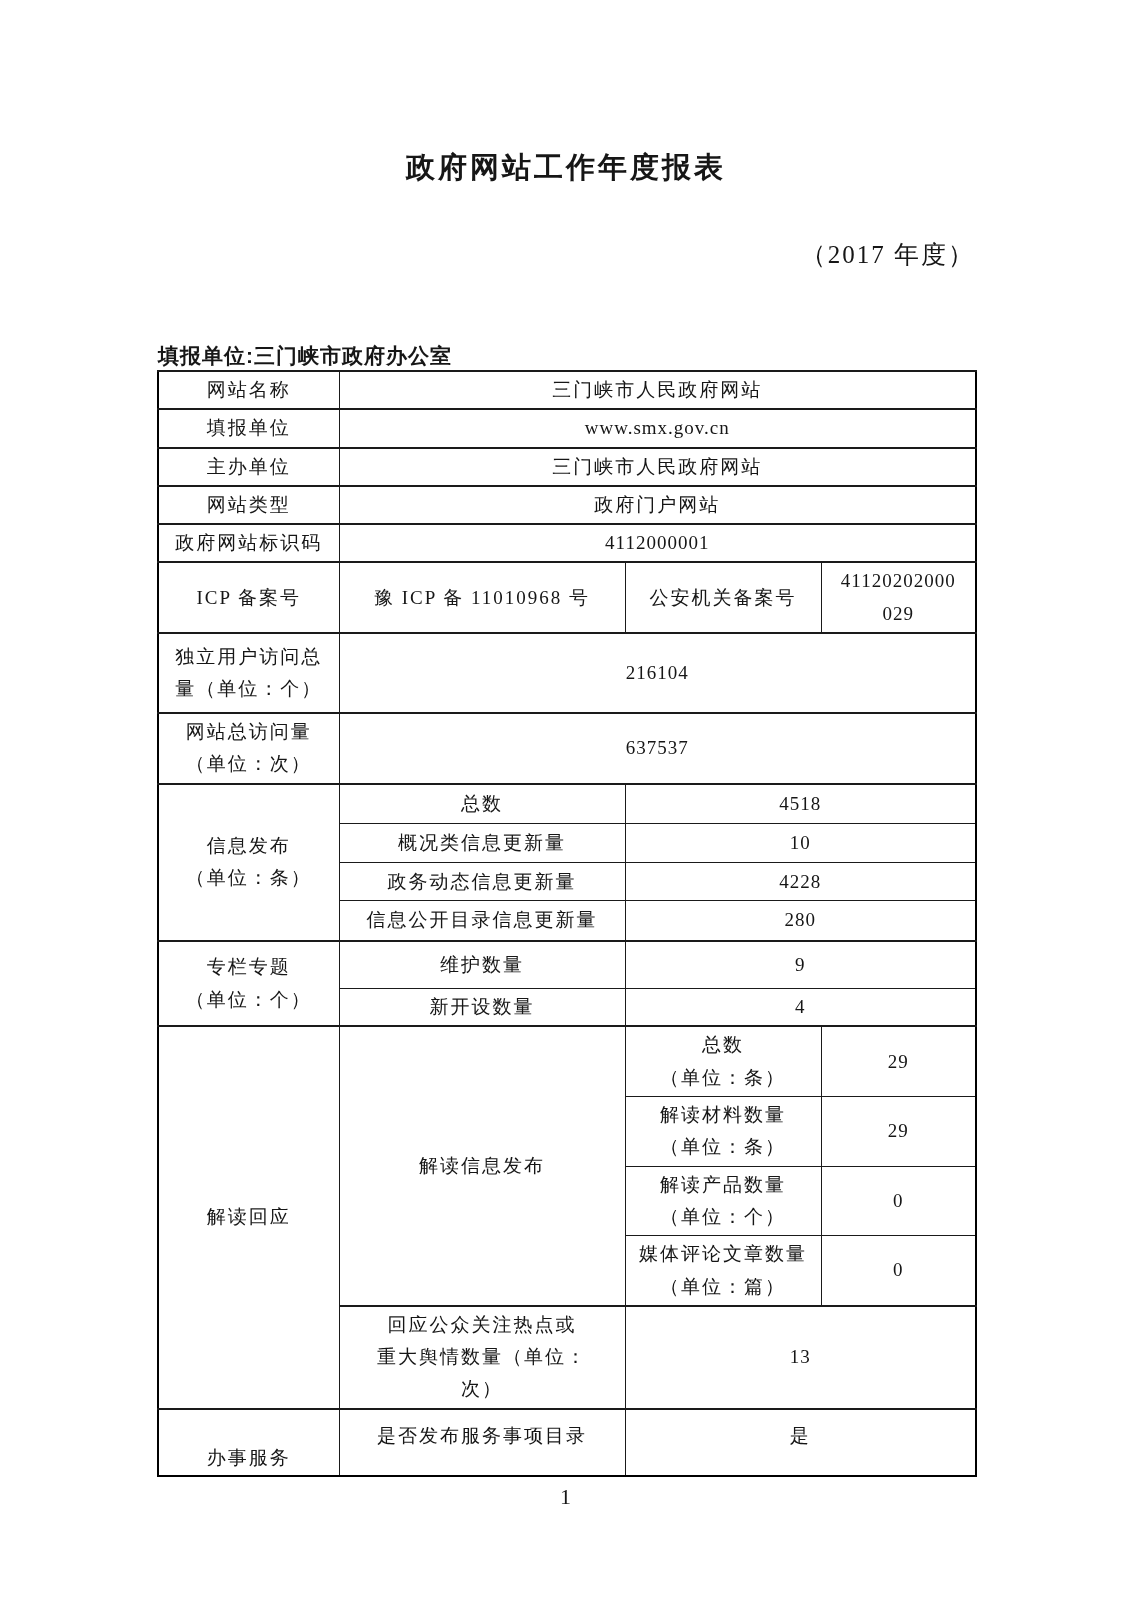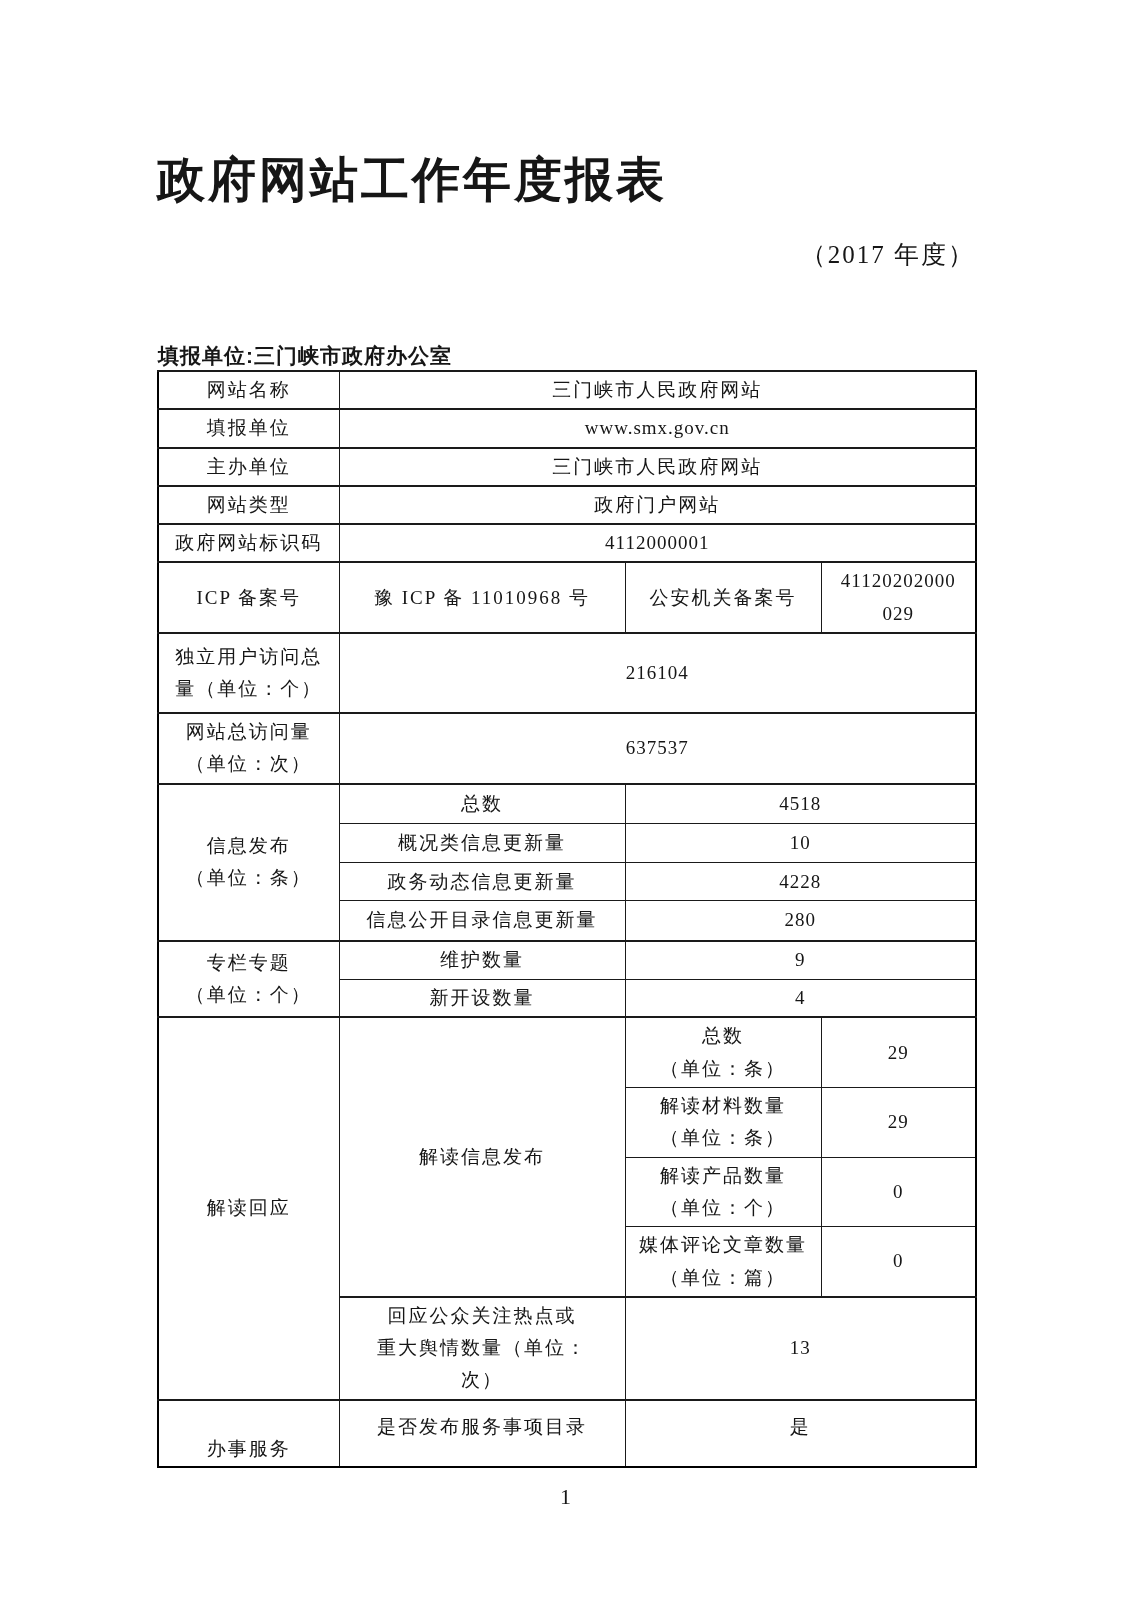--- a/index.html
+++ b/index.html
@@ -11,22 +11,23 @@
     background: #ffffff;
     font-family: "Liberation Serif", "DejaVu Serif", serif;
     color: #161616;
     overflow: hidden;
   }
   .doc-title {
     position: absolute;
     top: 148px;
     left: 157px;
     width: 818px;
+    text-align: center;
     font-family: "Liberation Sans", "DejaVu Sans", sans-serif;
-    font-size: 48px;
+    font-size: 29px;
     font-weight: bold;
     letter-spacing: 3px;
   }
   .doc-subtitle {
     position: absolute;
     top: 238px;
     left: 157px;
     width: 818px;
     text-align: right;
     font-size: 25px;
@@ -141,21 +142,21 @@
       </tr>
       <tr style="height:38px">
         <td>政务动态信息更新量</td>
         <td colspan="2" class="num">4228</td>
       </tr>
       <tr style="height:40px">
         <td>信息公开目录信息更新量</td>
         <td colspan="2" class="num">280</td>
       </tr>
 
-      <tr class="major" style="height:39px">
+      <tr class="major" style="height:48px">
         <td rowspan="2">专栏专题
 （单位：个）</td>
         <td>维护数量</td>
         <td colspan="2" class="num">9</td>
       </tr>
       <tr style="height:36px">
         <td>新开设数量</td>
         <td colspan="2" class="num">4</td>
       </tr>
 

